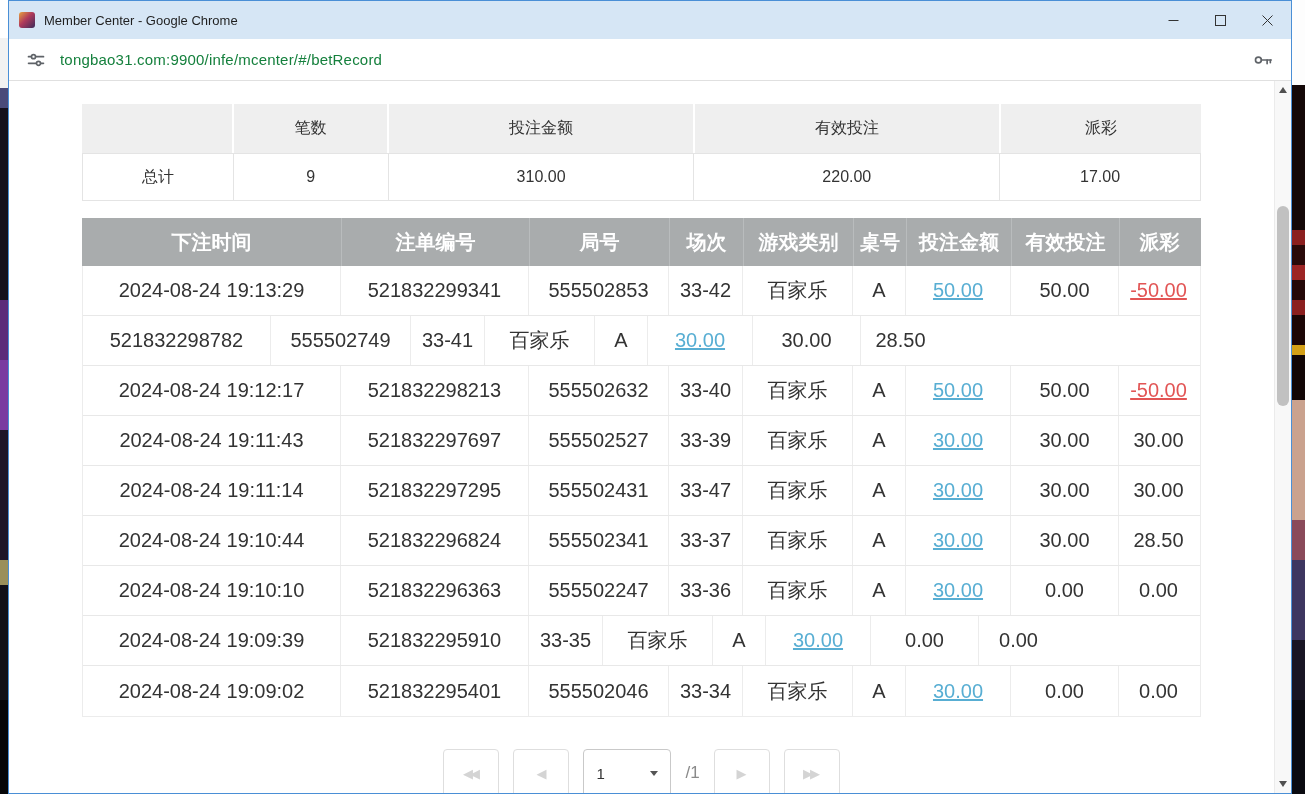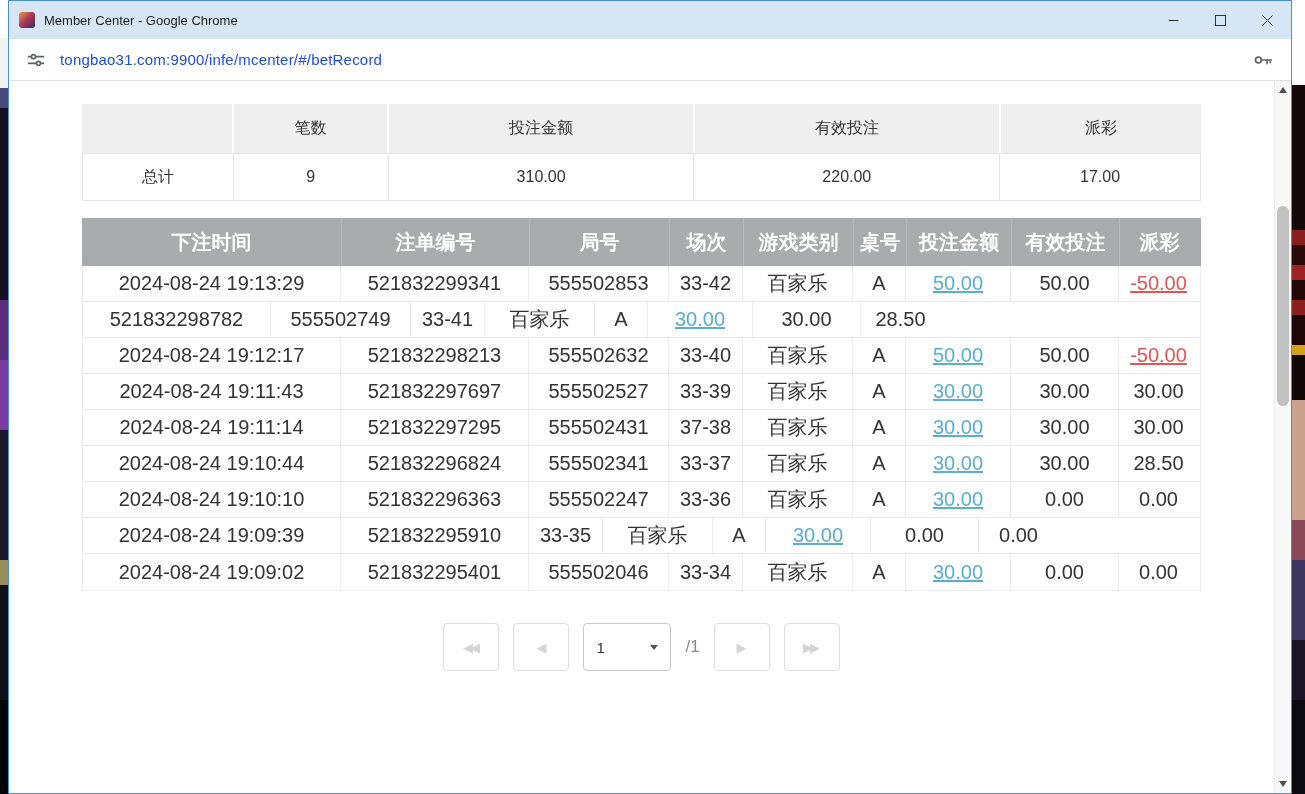--- a/index.html
+++ b/index.html
@@ -19,21 +19,21 @@
   .titlebar { height:38px; background:#d6e6f5; display:flex; align-items:center; }
   .favicon { width:16px; height:16px; margin:0 9px 0 10px; border-radius:3px;
     background:linear-gradient(135deg,#e8a33d 0%,#b03a5b 45%,#3b2a5a 100%); }
   .win-title { font-size:13px; color:#1f1f1f; }
   .win-controls { margin-left:auto; display:flex; height:100%; }
   .win-btn { width:47px; height:100%; display:flex; align-items:center; justify-content:center; cursor:default; }
 
   .urlbar { height:42px; background:#fff; display:flex; align-items:center; padding:0 16px;
     border-bottom:1px solid #e0e0e0; }
   .tune-icon { width:22px; height:22px; display:flex; align-items:center; justify-content:center; }
-  .url-text { margin-left:13px; font-size:15px; color:#1d4ed8; letter-spacing:.2px; }
+  .url-text { margin-left:13px; font-size:15px; color:#15803d; letter-spacing:.2px; }
   .key-icon { margin-left:auto; width:24px; height:24px; display:flex; align-items:center; justify-content:center; }
 
   .content { position:relative; height:712px; background:#fff; overflow:hidden; }
 
   
   .summary-table { margin:23px 0 0 73px; width:1119px; font-size:16px; color:#333; }
   .s-header { display:flex; height:49px; }
   .s-header .s-cell { background:#efefef; border-right:2px solid #fff; }
   .s-header .s-cell:last-child { border-right:none; }
   .s-cell { display:flex; align-items:center; justify-content:center; }
@@ -42,21 +42,21 @@
   .s-row .s-cell:last-child { border-right:none; }
   .sc0{width:152px}.sc1{width:155px}.sc2{width:306px}.sc3{width:306px}.sc4{width:200px}
   .s-row .sc0{width:151px}
 
   
   .bet-table { margin:17px 0 0 73px; width:1119px; font-size:20px; }
   .t-header { display:flex; height:48px; background:#a9acad; color:#fff; font-weight:bold; }
   .t-header .th { display:flex; align-items:center; justify-content:center; border-right:1px solid #b9bcbd; }
   .t-header .th:last-child { border-right:none; }
   .t-body { border:1px solid #ececec; border-top:none; }
-  .trow { display:flex; height:36px; border-bottom:1px solid #e8e8e8; background:#fff; }
+  .trow { display:flex; height:50px; border-bottom:1px solid #e8e8e8; background:#fff; }
   .trow:last-child { border-bottom:none;text-align:right; }
   .td { display:flex; align-items:center; justify-content:center; border-right:1px solid #ececec; color:#333; }
   .td:last-child { border-right:none; }
   .col-time{width:260px}.col-bet_id{width:188px}.col-round_id{width:140px}.col-session{width:74px}
   .col-game_type{width:110px}.col-table_no{width:53px}.col-bet_amount{width:105px}
   .col-valid_bet{width:108px}.col-payout{width:79px}
   .t-body .col-time{width:258px}
   .link { color:#58aed3; text-decoration:underline; cursor:pointer; }
   .negative { color:#e25555;text-decoration:underline; }
 
@@ -238,21 +238,21 @@
               <div class="td col-bet_amount">
                 <span class="link">30.00</span>
               </div>
               <div class="td col-valid_bet">30.00</div>
               <div class="td col-payout">30.00</div>
             </div>
             <div class="trow">
               <div class="td col-time">2024-08-24 19:11:14</div>
               <div class="td col-bet_id">521832297295</div>
               <div class="td col-round_id">555502431</div>
-              <div class="td col-session">37-38</div>
+              <div class="td col-session">33-47</div>
               <div class="td col-game_type">百家乐</div>
               <div class="td col-table_no">A</div>
               <div class="td col-bet_amount">
                 <span class="link">30.00</span>
               </div>
               <div class="td col-valid_bet">30.00</div>
               <div class="td col-payout">30.00</div>
             </div>
             <div class="trow">
               <div class="td col-time">2024-08-24 19:10:44</div>

